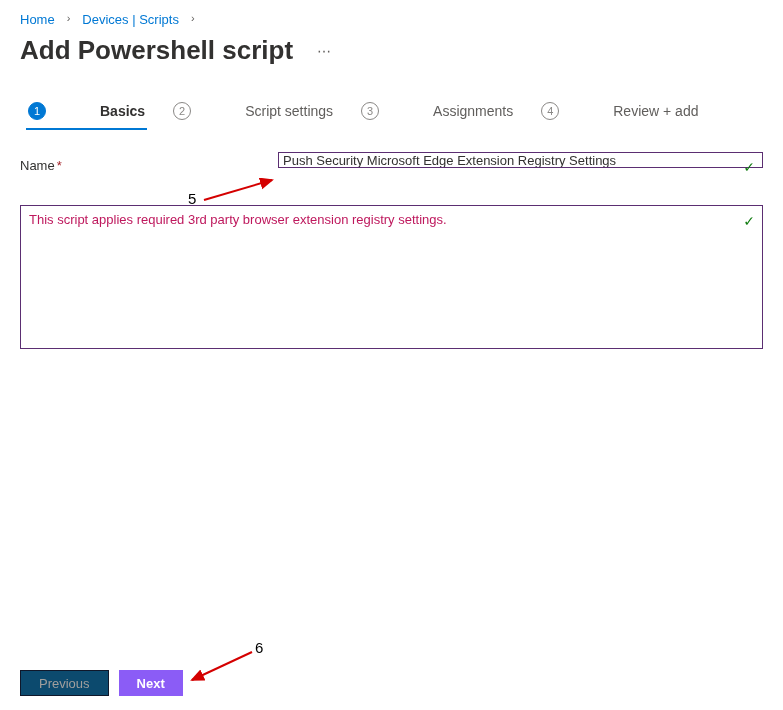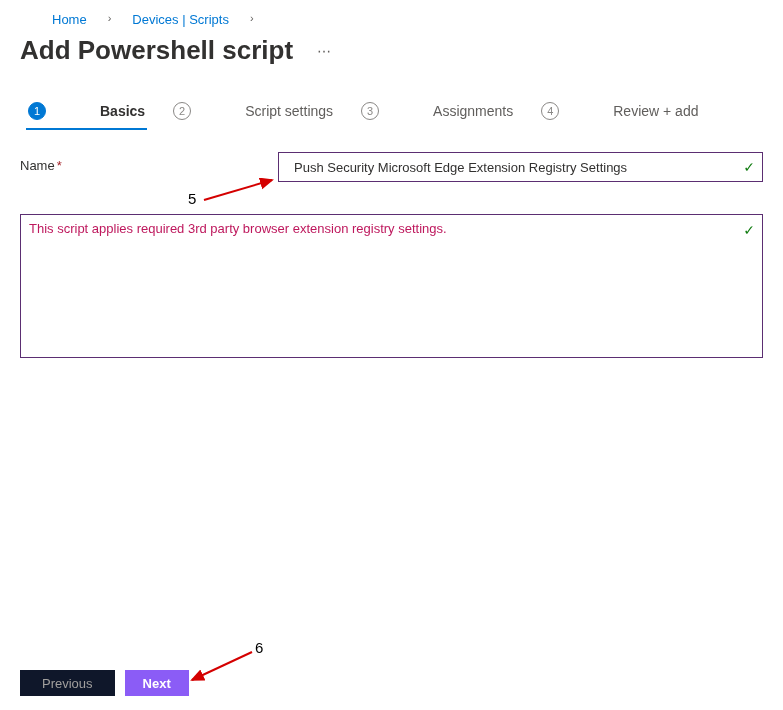--- a/index.html
+++ b/index.html
@@ -9,24 +9,23 @@
       color: #323130;
       background: #fff;
       width: 783px;
       height: 710px;
       position: relative;
       padding: 12px 20px 20px 20px;
     }
     .breadcrumb {
       display: flex;
       align-items: flex-start;
-      gap: 21px;
+      gap: 12px;
       font-size: 13px;
       margin-bottom: 8px;
-      margin-left: 32px;
     }
     .breadcrumb a { color: #0078d4; text-decoration: none; cursor: pointer; }
     .breadcrumb .sep { color: #605e5c; font-size: 11px; }
     .page-title-row { display: flex; align-items: center; gap: 24px; margin-bottom: 30px; }
     .page-title { font-size: 26px; font-weight: 600; color: #323130; }
     .more-icon { color: #605e5c; font-size: 14px; letter-spacing: 1px; cursor: pointer; }
     .tabs { display: flex; gap: 24px; border-bottom: none; margin-bottom: 22px; padding-left: 6px; }
     .tab { display: flex; align-items: center; gap: 6px; padding: 6px 2px 10px 2px; cursor: pointer; position: relative; }
     .tab-num {
       width: 18px; height: 18px; border-radius: 50%;
@@ -39,22 +38,22 @@
     .tab.active .tab-label { color: #323130; font-weight: 600; }
     .tab.active::after {
       content: ""; position: absolute; left: 0; right: 0; bottom: 0;
       height: 2px; background: #0078d4;
     }
     .form-row { display: flex; align-items: flex-start; margin-bottom: 32px; }
     .form-label { width: 258px; font-size: 13px; color: #323130; padding-top: 6px; }
     .req { color: #a4262c; margin-left: 2px; }
     .form-field { flex: 1; position: relative; }
     .text-input {
-      width: 100%; height: 30px; border: 1px solid #5b2e72;
-      padding: 4px 28px 4px 15px; font-size: 13px; font-family: inherit;
+      width: 100%; height: 16px; border: 1px solid #5b2e72;
+      padding: 4px 28px 4px 4px; font-size: 13px; font-family: inherit;
       color: #323130; outline: none;
     }
     .textarea-input {
       width: 100%; height: 144px; border: 1px solid #5b2e72;
       padding: 6px 28px 6px 8px; font-size: 13px; font-family: inherit;
       color: #be185d; outline: none; resize: none;
     }
     .check-icon {
       position: absolute; right: 8px; top: 7px; color: #107c10;
       font-size: 14px; pointer-events: none;
@@ -65,21 +64,21 @@
     }
     .arrow { position: absolute; pointer-events: none; }
     .footer {
       position: absolute; left: 20px; bottom: 14px;
       display: flex; gap: 10px;
     }
     .btn {
       height: 26px; padding: 0 18px; font-size: 13px; font-family: inherit;
       cursor: pointer; border: none;
     }
-    .btn-prev { background: #0f172a; color: #a19f9d; border: 4px solid #0f172a; }
+    .btn-prev { background: #0c4a6e; color: #a19f9d; border: 1px solid #0f172a; }
     .btn-next { background: #8b5cf6; color: #fff; font-weight: 600; }
   </style>
 </head>
 <body>
 
 <div class="breadcrumb">
   <a>Home</a>
   <span class="sep">›</span>
   <a>Devices | Scripts</a>
   <span class="sep">›</span>

